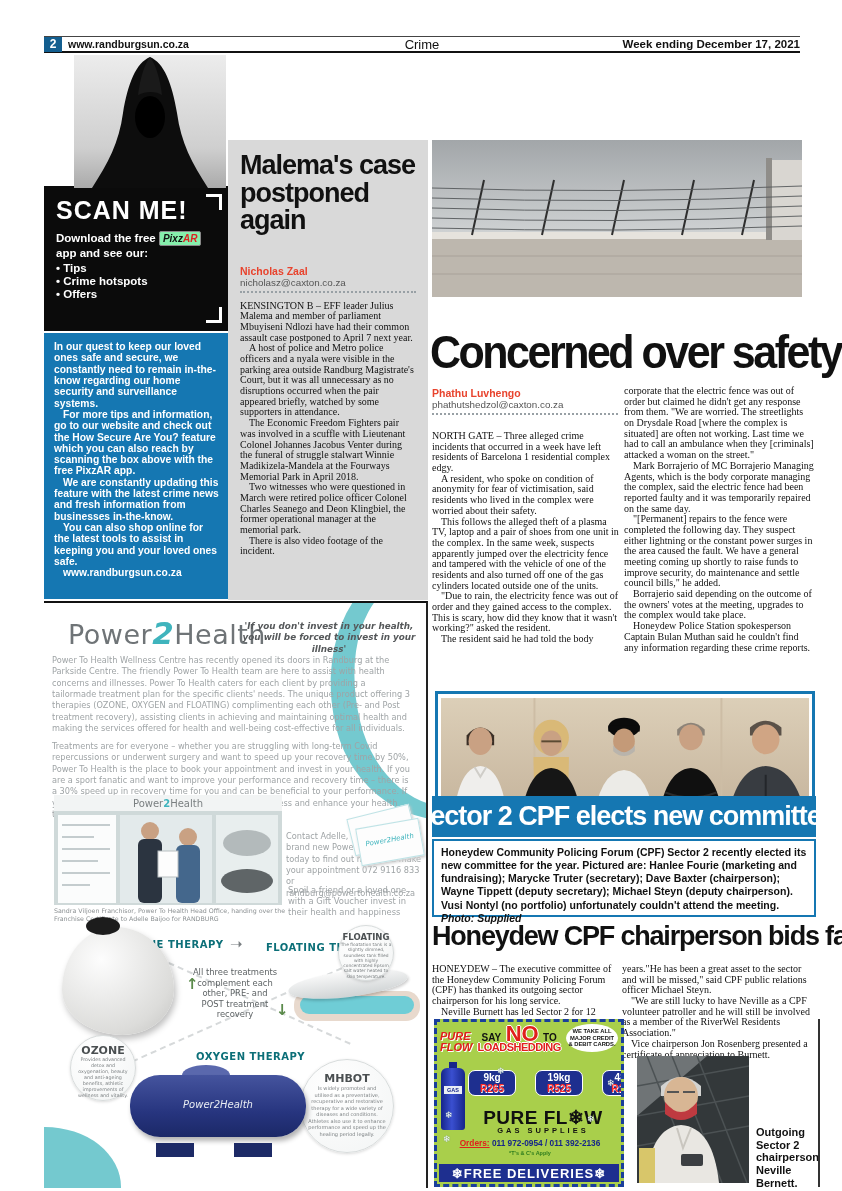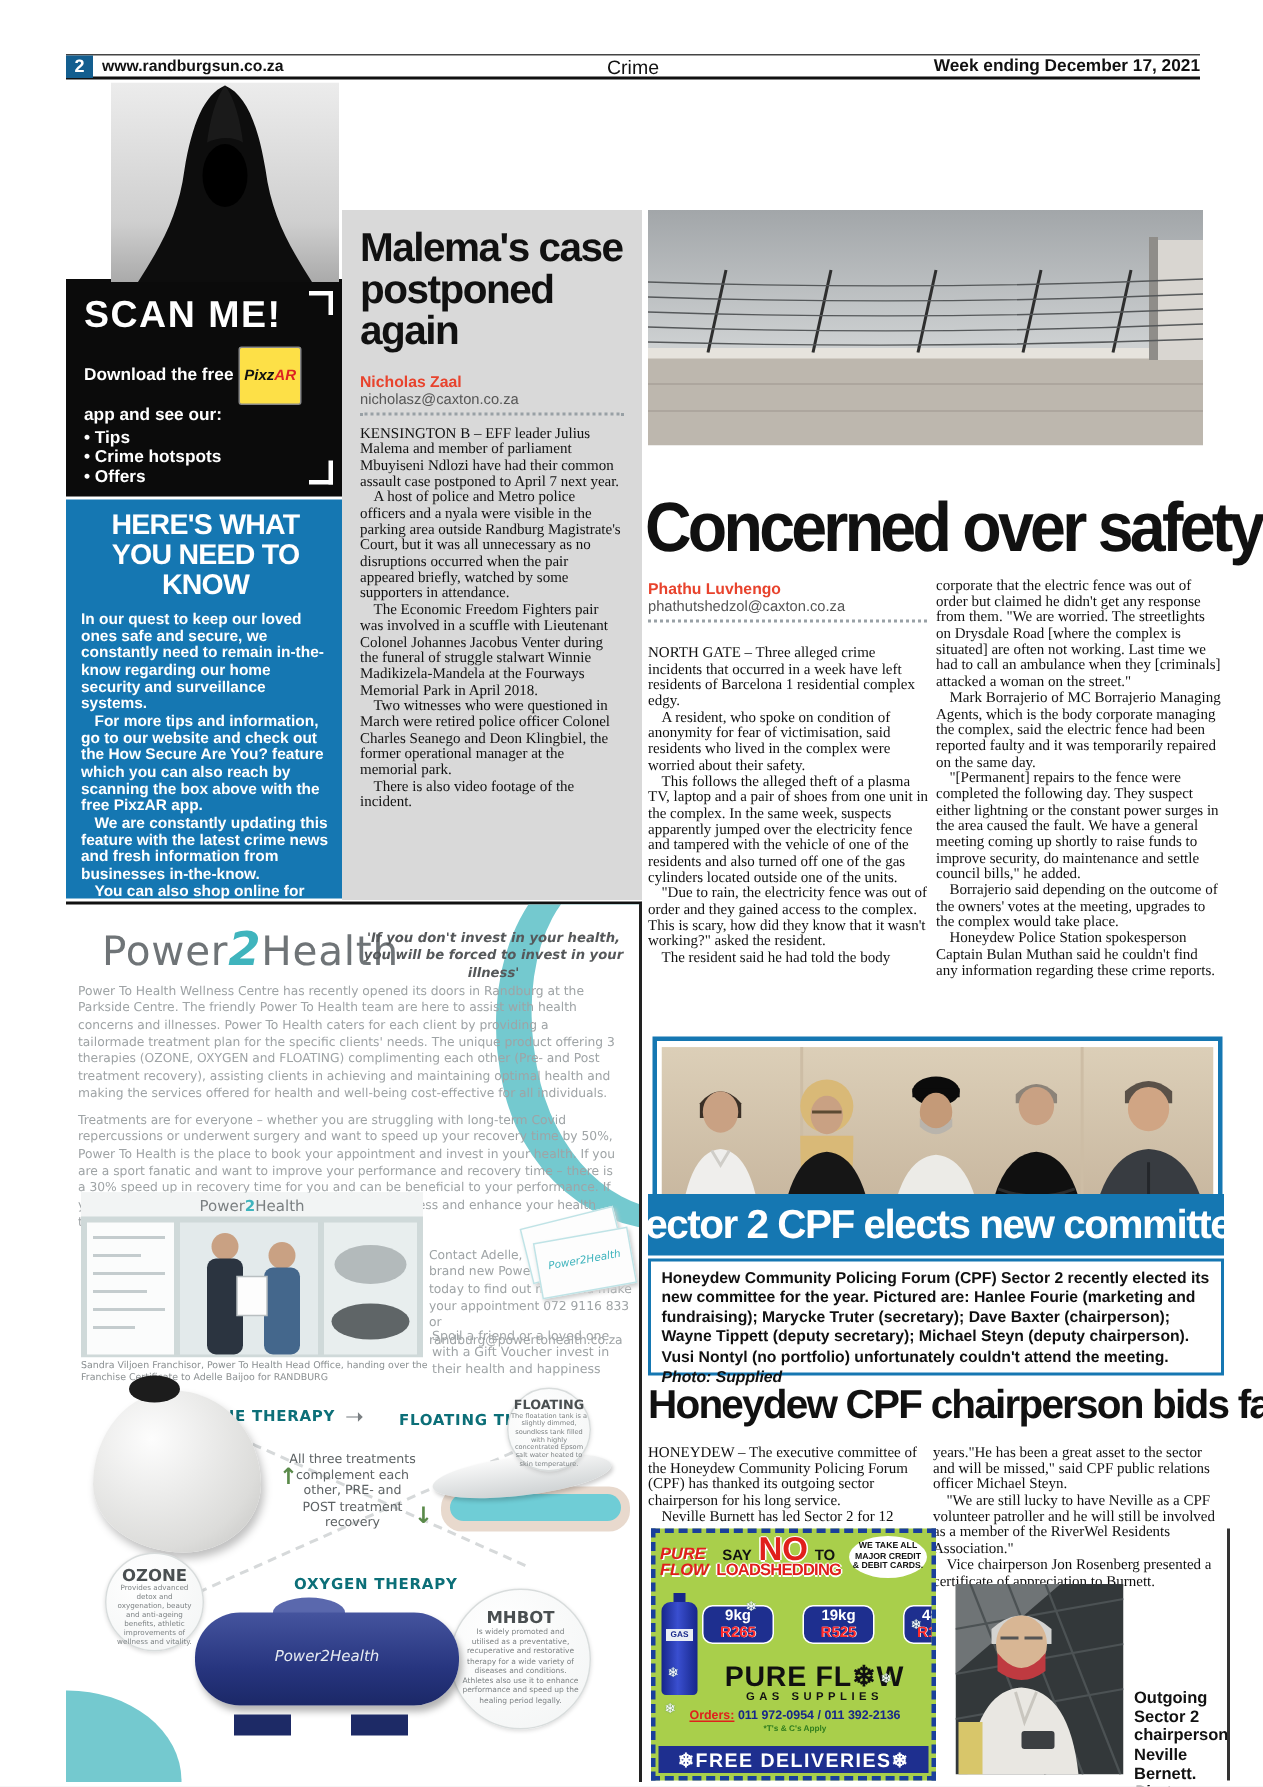--- a/index.html
+++ b/index.html
@@ -22,39 +22,39 @@
           display:flex;align-items:center;justify-content:center;padding-left:150px;
           box-shadow:0 4px 0 #fff;}
   #banner .t{font-size:43px;font-weight:900;color:#fff;letter-spacing:-1px;
      text-shadow:-2px 0 #000,2px 0 #000,0 -2px #000,0 2px #000,2px 2px #000,3px 3px 2px #000;}
   #hoodfig{left:74px;top:55px;width:152px;height:133px;z-index:5;}
 
   
   #scanbox{left:44px;top:186px;width:186px;height:145px;background:#0b0b0b;color:#fff;padding:10px 12px;}
   #scanbox .ttl{font-size:25px;font-weight:900;letter-spacing:1px;margin-bottom:6px;}
   #scanbox .ln{font-size:11.5px;font-weight:bold;line-height:1.3;}
-  .pixzar{display:inline-block;background:#fde047;color:#111;font-weight:900;font-style:italic;
-          font-size:10px;padding:12px 3px;border-radius:2px;border:1px solid #888;}
+  .pixzar{display:inline-block;background:#86efac;color:#111;font-weight:900;font-style:italic;
+          font-size:10px;padding:0 3px;border-radius:2px;border:1px solid #888;}
   .pixzar b{color:#d22;}
   #scanbox .bullets p{margin:1px 0;font-size:11.5px;font-weight:bold;}
   #scanbox .bullets p::before{content:"• ";}
   .corner{position:absolute;width:16px;height:16px;}
   .c-tr{right:8px;top:8px;border-top:3px solid #fff;border-right:3px solid #fff;}
   .c-br{right:8px;bottom:8px;border-bottom:3px solid #fff;border-right:3px solid #fff;}
 
   
   #knowbox{left:44px;top:333px;width:186px;height:266px;background:#1577b2;color:#fff;padding:8px 10px;}
   #knowbox .ttl{font-size:19px;font-weight:900;text-align:center;line-height:1.05;letter-spacing:-0.5px;
                 margin-bottom:7px;}
   #knowbox .paras p{margin:0;font-size:10.3px;font-weight:bold;line-height:1.1;}
   #knowbox .paras p + p{text-indent:9px;}
 
   
   #malema{left:228px;top:140px;width:200px;height:460px;background:#d9d9d9;padding:12px 12px;}
-  #malema .hl{font-size:27px;font-weight:bold;letter-spacing:-1px;line-height:1.02;margin-bottom:14px;}
+  #malema .hl{font-size:27px;font-weight:bold;letter-spacing:-1px;line-height:1.02;margin-bottom:30px;}
   .byline{font-size:10.5px;font-weight:bold;color:#e8432d;}
   .bymail{font-size:9.8px;color:#555;margin-bottom:3px;}
   .dotrule{border-bottom:2px dotted #98a0a5;margin-bottom:8px;}
   .serifbody p{margin:0;font-family:"Liberation Serif",serif;font-size:10px;line-height:1.07;}
   .serifbody p + p{text-indent:9px;}
 
   
   #fencephoto{left:432px;top:140px;width:370px;height:157px;}
   .photocap{font-size:10.5px;font-weight:bold;line-height:1.25;}
   .photocap .credit{font-style:italic;}
@@ -226,21 +226,20 @@
     </div>
     <div class="ln">app and see our:</div>
     <div class="bullets">
         <p>Tips</p>
         <p>Crime hotspots</p>
         <p>Offers</p>
       </div>
   </div>
 
   <div class="abs" id="knowbox">
-    <div class="ttl">HERE'S WHAT YOU NEED TO KNOW</div>
     <div class="paras">
         <p>In our quest to keep our loved ones safe and secure, we constantly need to remain in-the-know regarding our home security and surveillance systems.</p>
         <p>For more tips and information, go to our website and check out the How Secure Are You? feature which you can also reach by scanning the box above with the free PixzAR app.</p>
         <p>We are constantly updating this feature with the latest crime news and fresh information from businesses in-the-know.</p>
         <p>You can also shop online for the latest tools to assist in keeping you and your loved ones safe.</p>
         <p>www.randburgsun.co.za</p>
       </div>
   </div>
 
   <div class="abs" id="malema">

